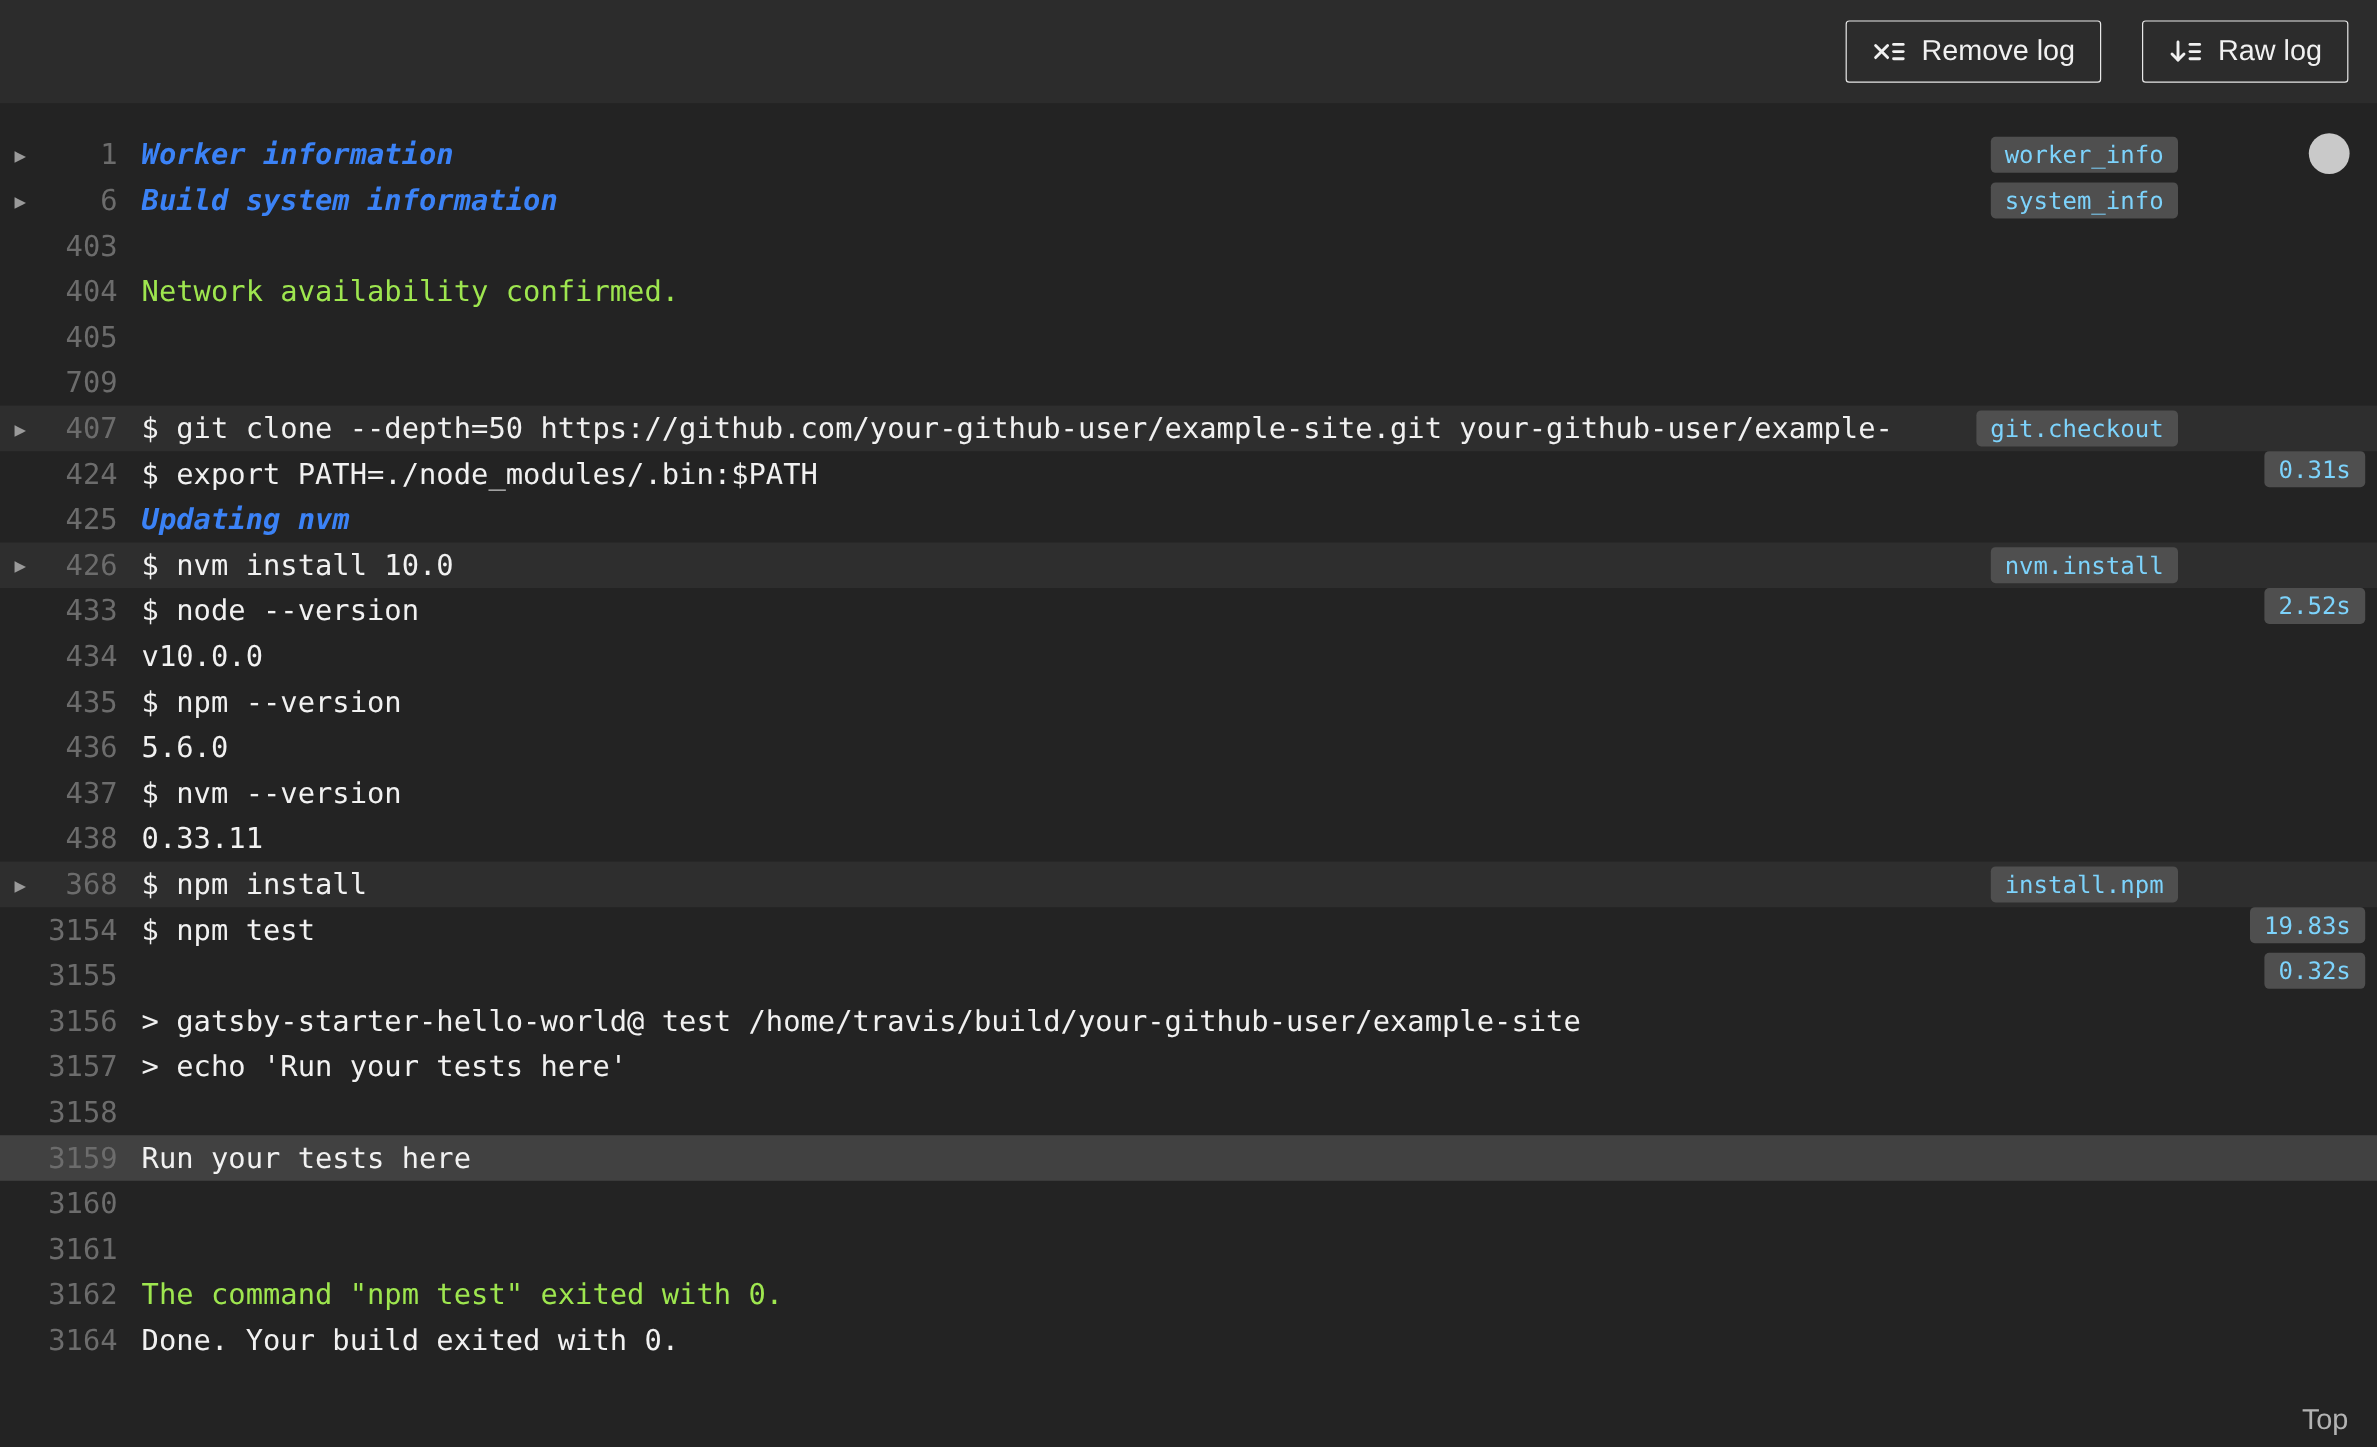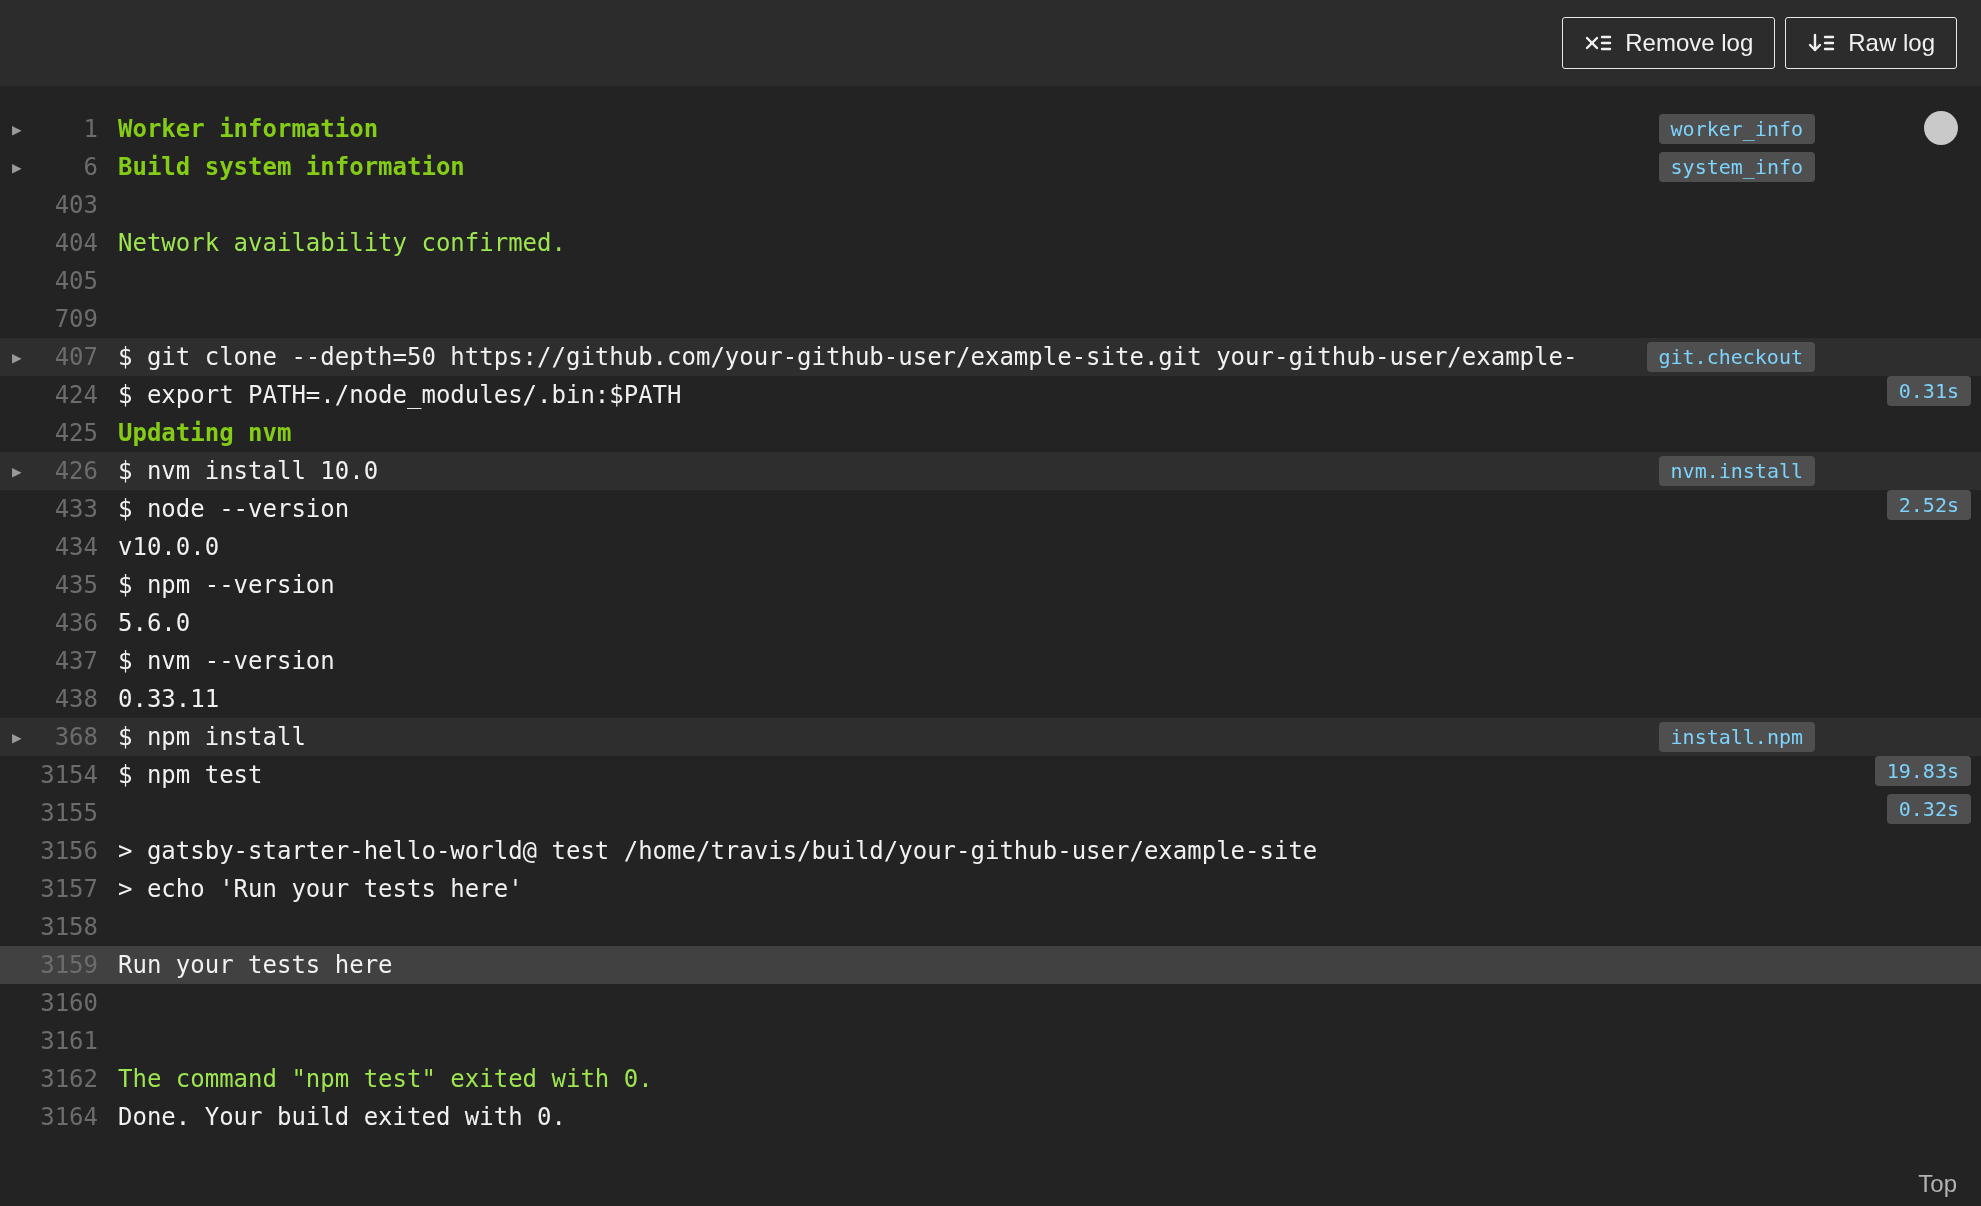--- a/index.html
+++ b/index.html
@@ -10,21 +10,21 @@
     font-family: "DejaVu Sans Mono", monospace;
   }
   
   .header {
     position: absolute; top: 0; left: 0;
     width: 100%; height: 86px;
     background: #2c2c2c;
   }
   .header-buttons {
     position: absolute; right: 24px; top: 17px;
-    display: flex; gap: 10px;
+    display: flex; gap: 34px;
   }
   .hbtn {
     display: flex; align-items: center; gap: 13px;
     height: 52px; padding: 0 21px;
     background: transparent;
     border: 1px solid #e8e8e8; border-radius: 3px;
     color: #f1f1f1;
     font: 24px "Liberation Sans", sans-serif;
     cursor: pointer;
   }
@@ -49,21 +49,21 @@
     flex: 0 0 62px; width: 62px;
     text-align: right;
     color: #6c6c6c;
     text-decoration: none; cursor: pointer;
   }
   .line-text {
     margin-left: 20px;
     white-space: pre; overflow: hidden;
     flex: 1 1 auto;
   }
-  .line-text.yellow { color: #84cc16; font-weight: bold; }
+  .line-text.yellow { color: #3b82f6; font-weight: bold; font-style: italic; }
   .line-text.green  { color: #9ee64f; font-weight: normal; }
   .badge {
     position: absolute; top: 50%; transform: translateY(-50%);
     background: #4f4f4f; color: #7dd3fc;
     font: 20px "DejaVu Sans Mono", monospace;
     padding: 4px 12px; border-radius: 4px;
     white-space: nowrap; line-height: 1.1;
   }
   .tag-badge { right: 166px; }
   .duration-badge { right: 10px; margin-top: 34px; }

